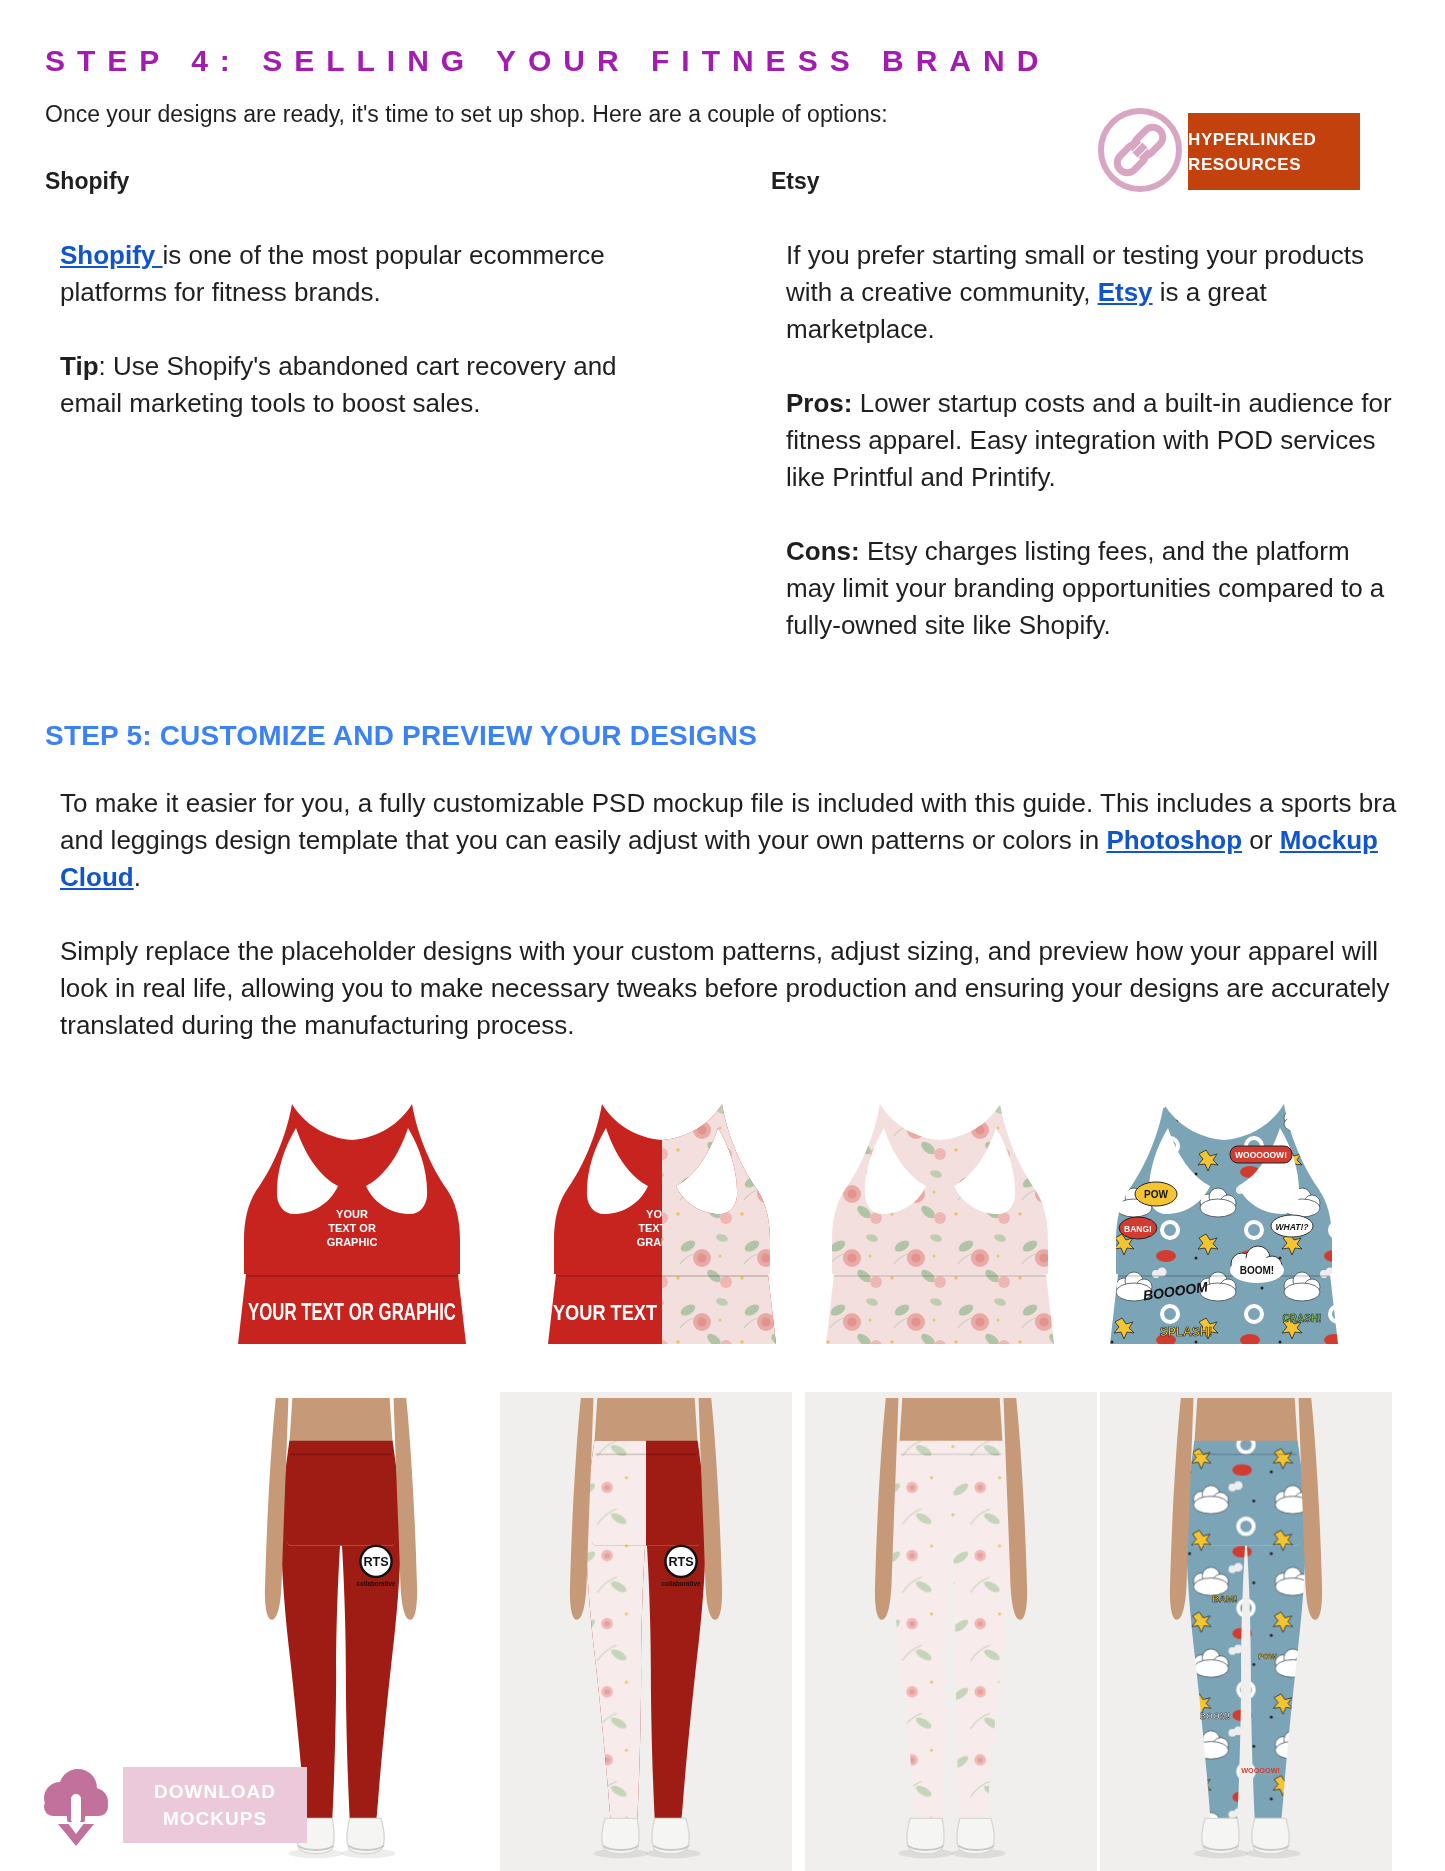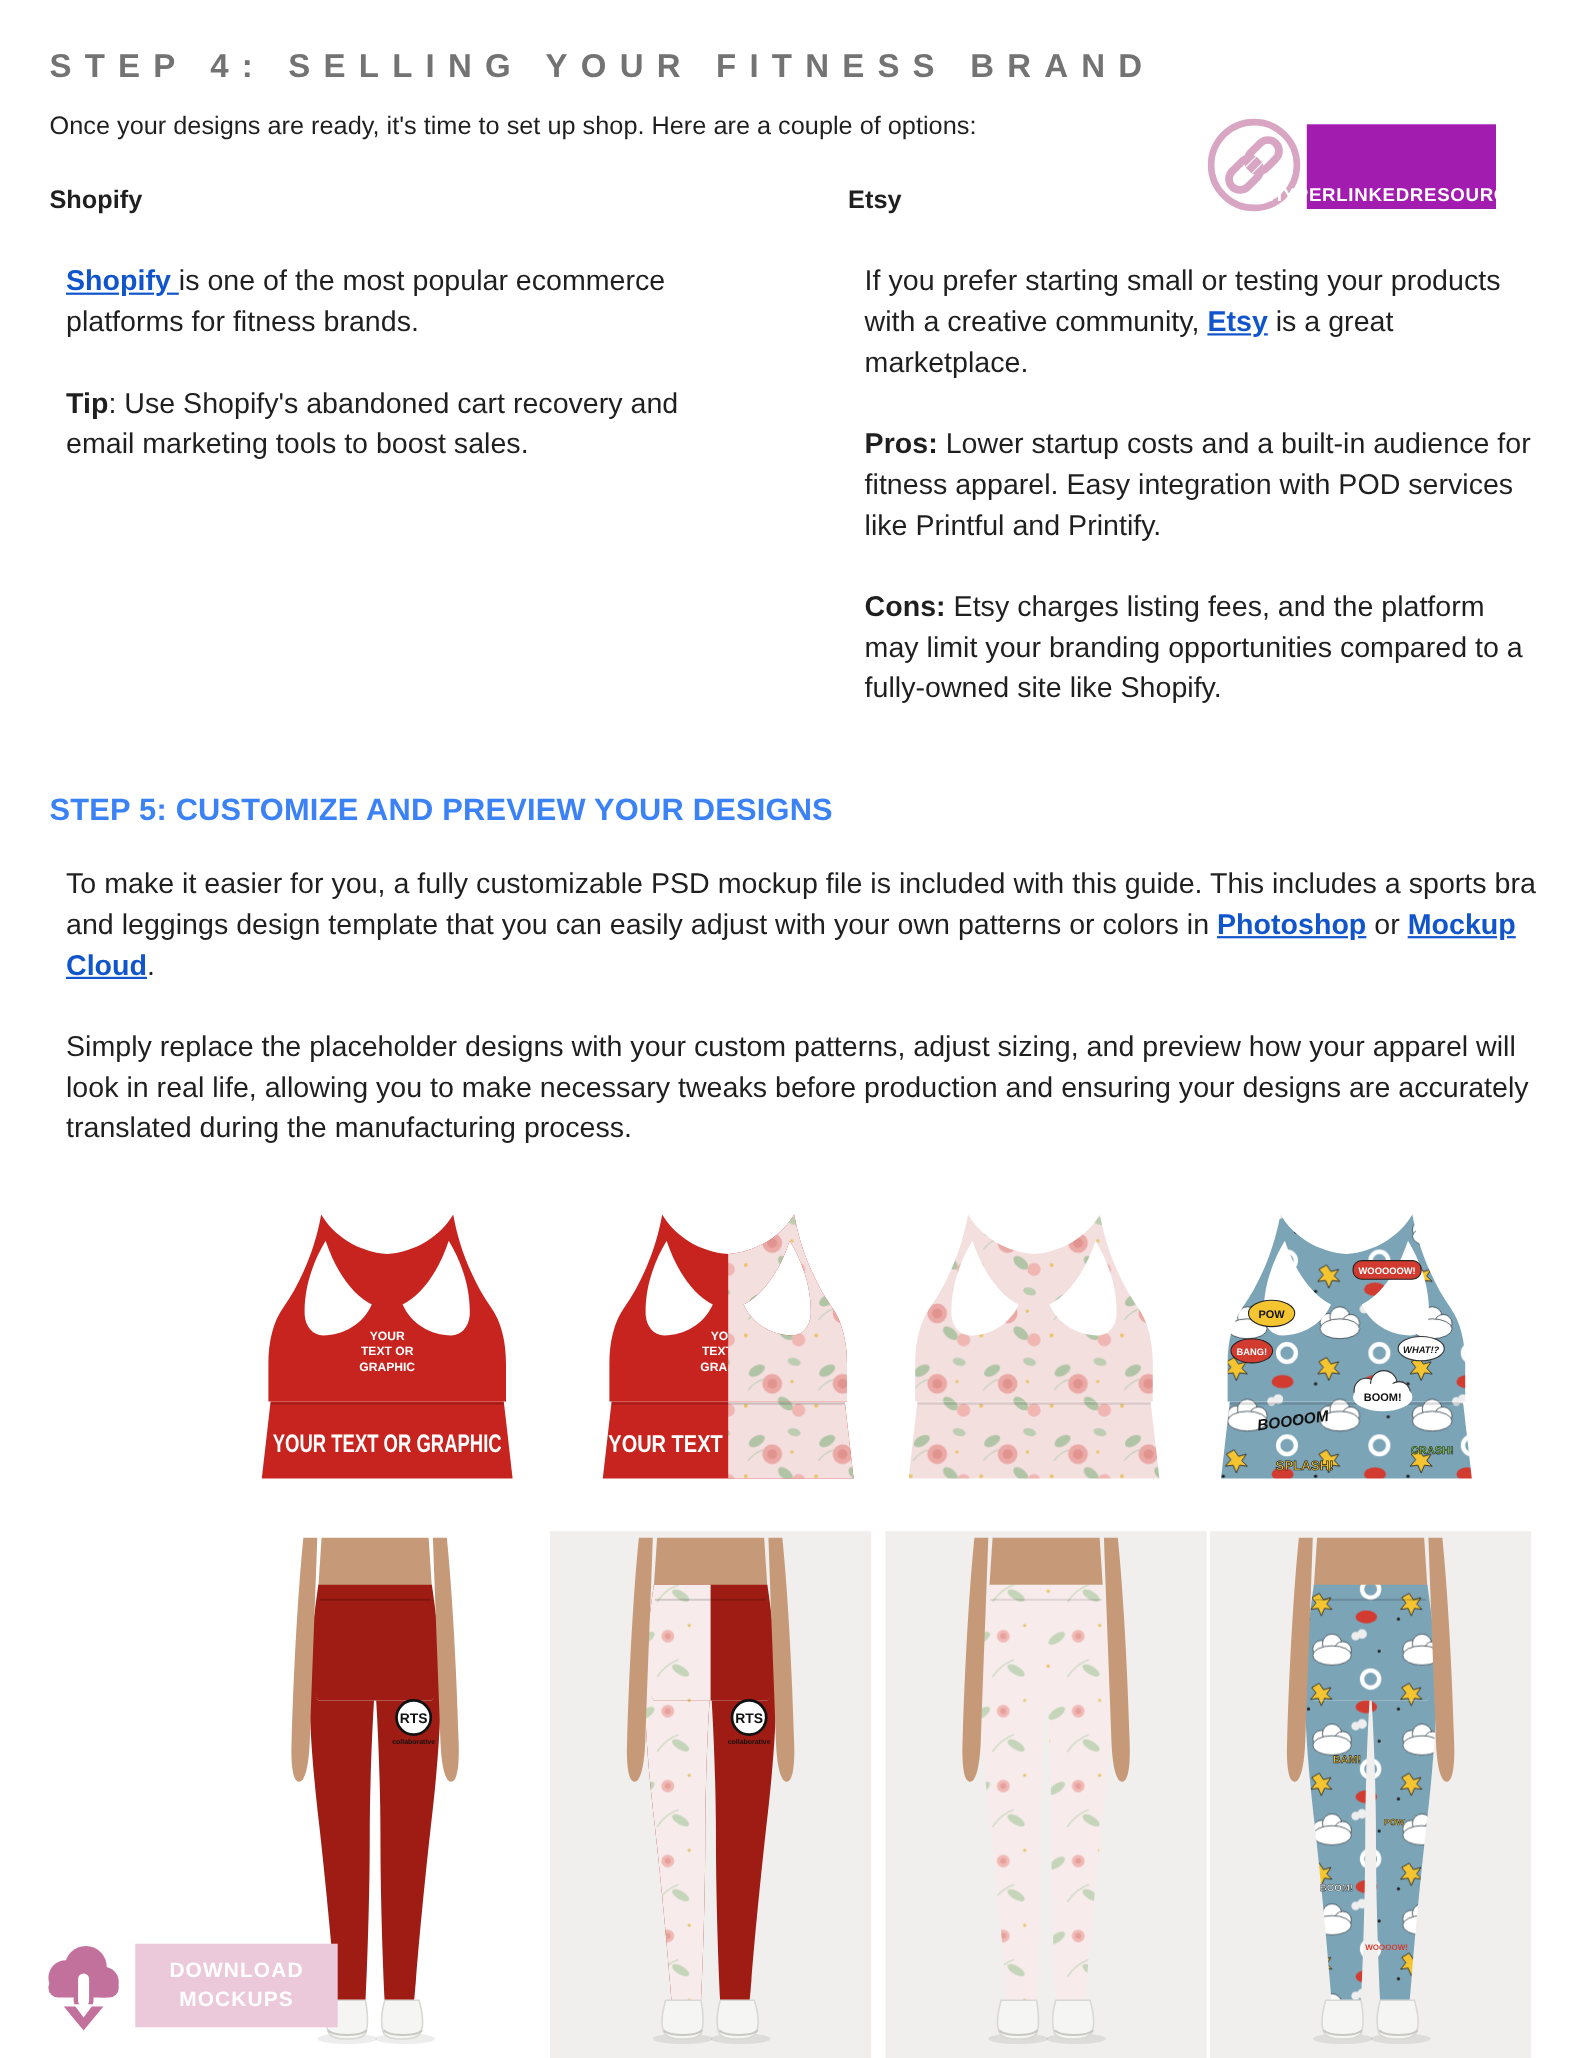--- a/index.html
+++ b/index.html
@@ -4,36 +4,36 @@
 <style>
   html,body{margin:0;padding:0;}
   body{
     width:1445px;height:1871px;position:relative;background:#ffffff;
     font-family:"Liberation Sans",sans-serif;color:#1f1f1f;overflow:hidden;
   }
   .abs{position:absolute;}
   
   #step4-title{
     left:45px;top:44px;width:1360px;
-    font-size:30px;font-weight:bold;letter-spacing:12px;color:#737373;
+    font-size:30px;font-weight:bold;letter-spacing:12px;color:#a21caf;
   }
   #intro{left:45px;top:96px;width:1060px;font-size:23px;line-height:37px;}
   .cols{left:45px;top:163px;width:1356px;display:flex;gap:96px;}
   .col{flex:1;min-width:0;}
   .col h3{font-size:23px;line-height:37px;margin:0 0 37px 0;font-weight:bold;color:#1f1f1f;}
   .col p, .bodytext p{font-size:26px;line-height:37px;margin:0 0 37px 15px;}
   a.doclink{color:#1155cc;font-weight:bold;text-decoration:underline;cursor:pointer;}
   b{font-weight:bold;}
   #step5{left:45px;top:720px;width:1356px;}
   #step5 h2{font-size:28px;font-weight:bold;color:#3b82f6;margin:0 0 33px 0;letter-spacing:0.2px;}
   
   #hyper-icon{left:1096px;top:106px;width:88px;height:88px;}
   #hyper-badge{
-    left:1188px;top:113px;width:172px;height:77px;background:#a21caf;
-    display:flex;align-items:flex-end;justify-content:center;
+    left:1188px;top:113px;width:172px;height:77px;background:#c2410c;
+    display:flex;flex-direction:column;align-items:flex-start;justify-content:center;
     color:#ffffff;font-weight:bold;font-size:17px;line-height:25px;letter-spacing:0.6px;
     text-align:center;cursor:pointer;
   }
   
   #dl-icon{left:36px;top:1762px;width:80px;height:88px;z-index:5;}
   #dl-badge{
     left:123px;top:1767px;width:184px;height:76px;background:#ecc9da;
     display:flex;flex-direction:column;align-items:center;justify-content:center;
     color:#ffffff;font-weight:bold;font-size:19px;line-height:27px;letter-spacing:1px;
     text-align:center;z-index:5;cursor:pointer;

